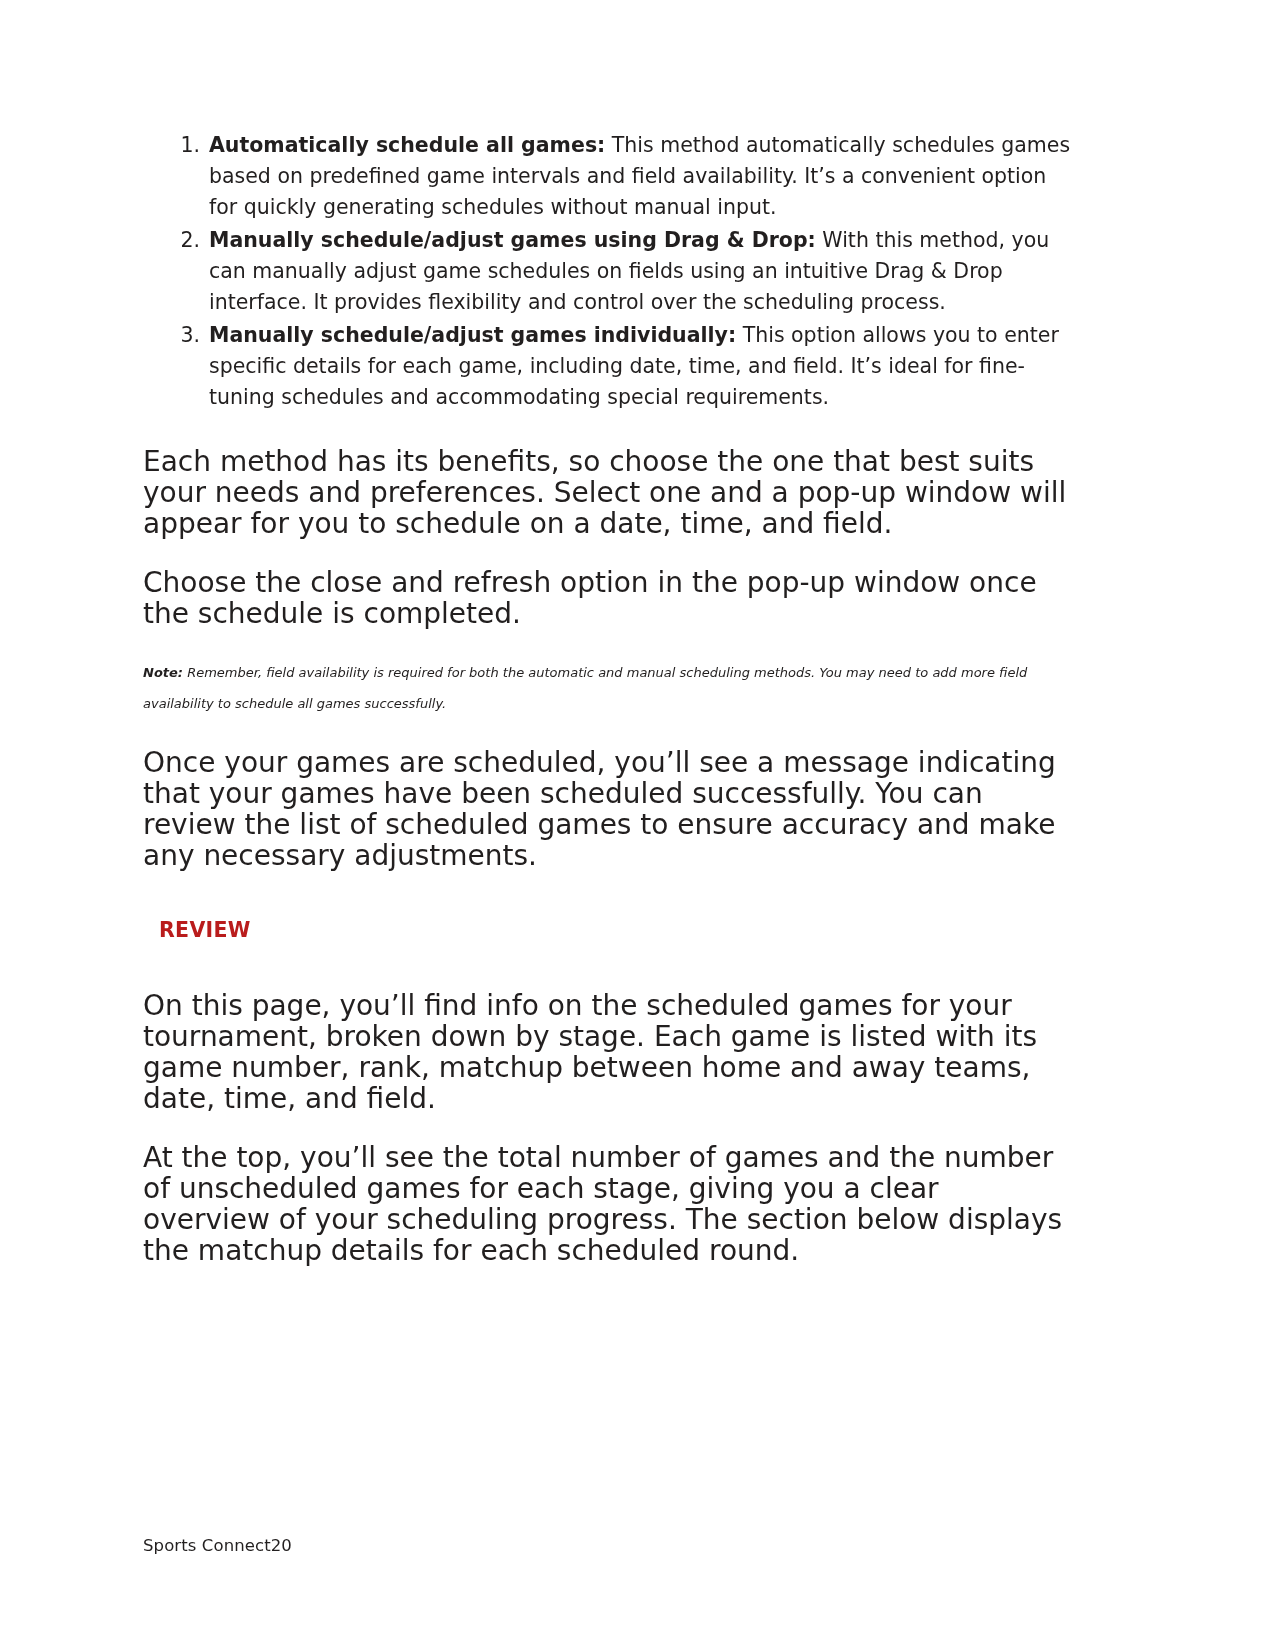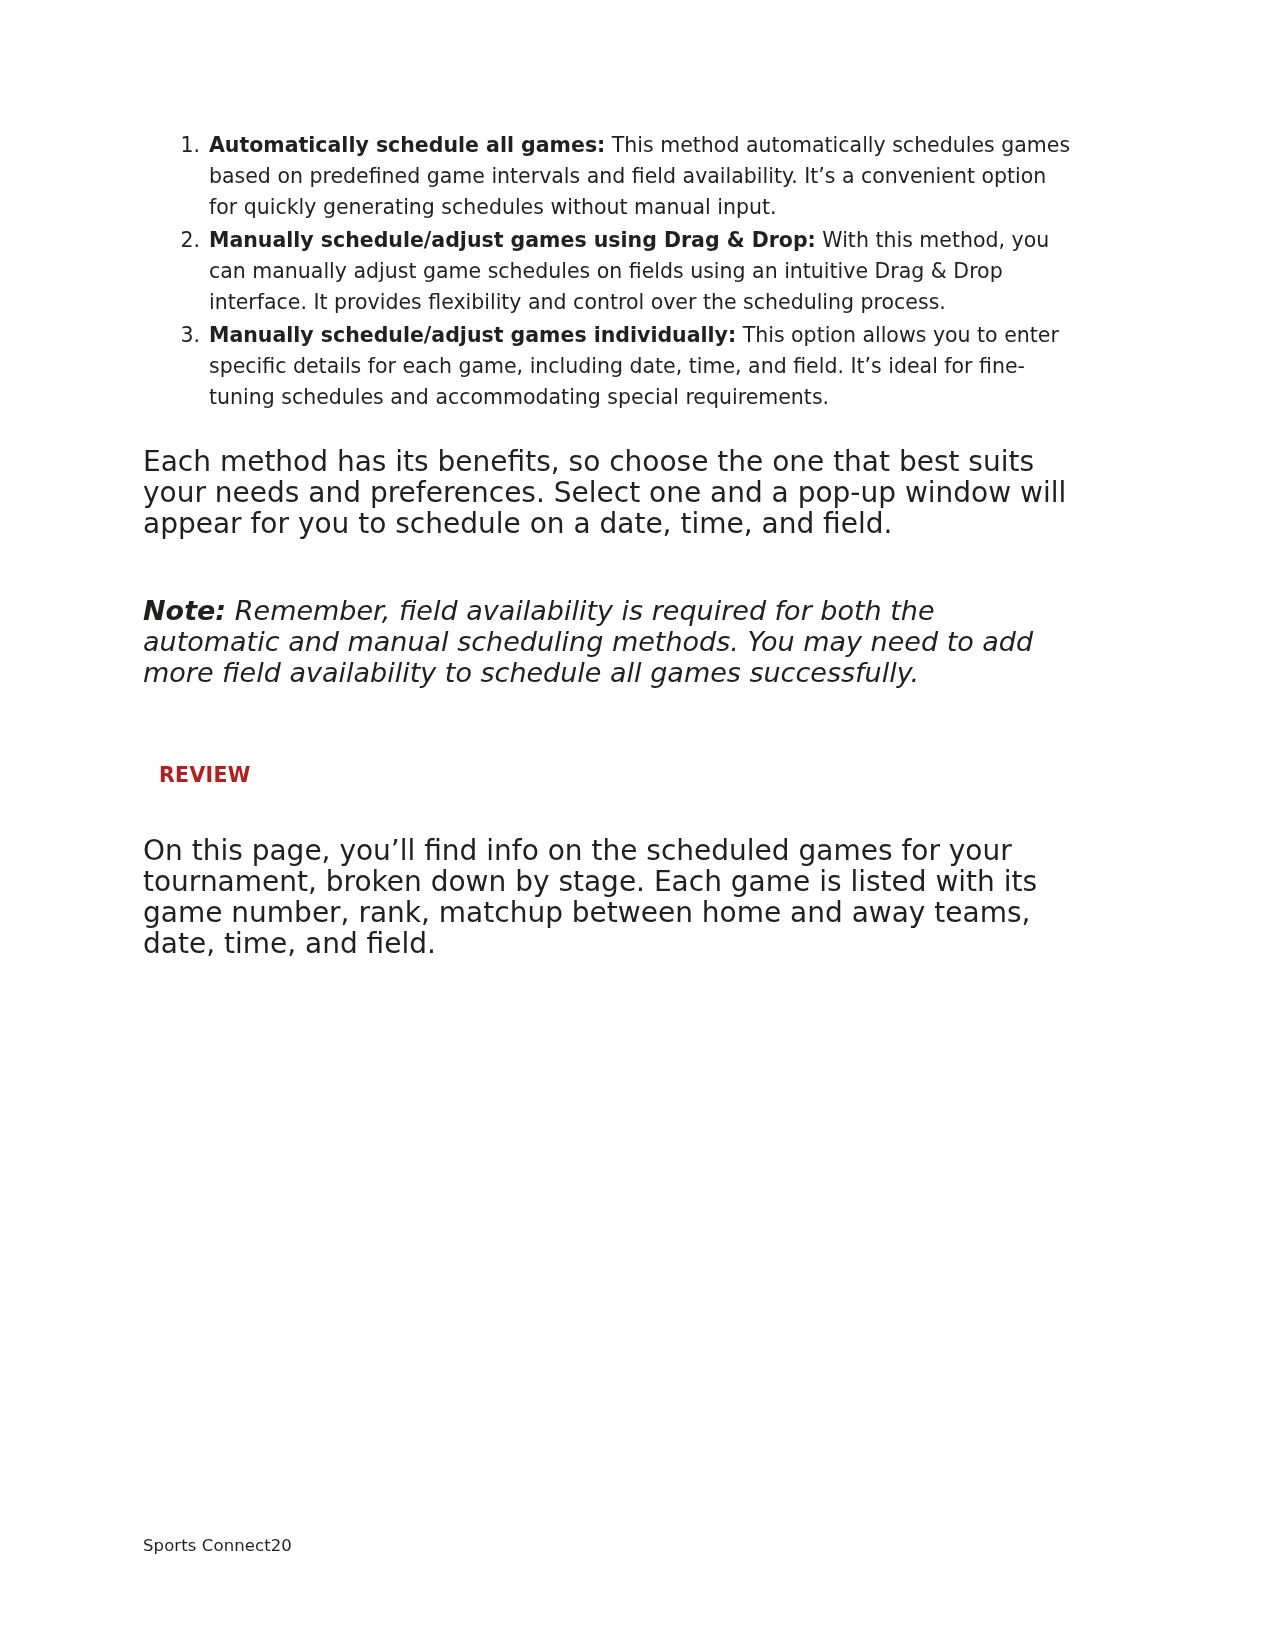--- a/index.html
+++ b/index.html
@@ -64,21 +64,21 @@
   p.body {
     font-size: 28px;
     line-height: 31px;
     margin: 0;
     color: #221f1f;
   }
   .gap-lg { height: 31px; }
   .gap-md { height: 28px; }
 
   p.note {
-    font-size: 27px;
+    font-size: 13px;
     line-height: 31px;
     margin: 0;
     font-style: italic;
     color: #221f1f;
   }
   p.note .note-label {
     font-weight: bold;
     font-style: italic;
   }
 
@@ -123,38 +123,41 @@
         <span class="lead">Manually schedule/adjust games individually:</span><span> This option allows you to enter specific details for each game, including date, time, and field. It’s ideal for fine-tuning schedules and accommodating special requirements.</span>
       </li>
     </ol>
 
     <div class="gap-lg"></div>
 
     <p class="body">Each method has its benefits, so choose the one that best suits your needs and preferences. Select one and a pop-up window will appear for you to schedule on a date, time, and field.</p>
 
     <div class="gap-md"></div>
 
+    <p class="body">Choose the close and refresh option in the pop-up window once the schedule is completed.</p>
 
     <div class="gap-md"></div>
 
     <p class="note"><span class="note-label">Note:</span><span> Remember, field availability is required for both the automatic and manual scheduling methods. You may need to add more field availability to schedule all games successfully.</span></p>
 
     <div class="gap-md"></div>
 
+    <p class="body">Once your games are scheduled, you’ll see a message indicating that your games have been scheduled successfully. You can review the list of scheduled games to ensure accuracy and make any necessary adjustments.</p>
 
     <div class="gap-md"></div>
 
     <h2 class="section-head">REVIEW</h2>
 
     <div class="gap-md"></div>
 
     <p class="body">On this page, you’ll find info on the scheduled games for your tournament, broken down by stage. Each game is listed with its game number, rank, matchup between home and away teams, date, time, and field.</p>
 
     <div class="gap-md"></div>
 
+    <p class="body">At the top, you’ll see the total number of games and the number of unscheduled games for each stage, giving you a clear overview of your scheduling progress. The section below displays the matchup details for each scheduled round.</p>
 
   </div>
 
   <div class="footer">
     <span class="brand">Sports Connect</span>
     <span class="pageno">20</span>
   </div>
 </div>
 
 </body></html>

